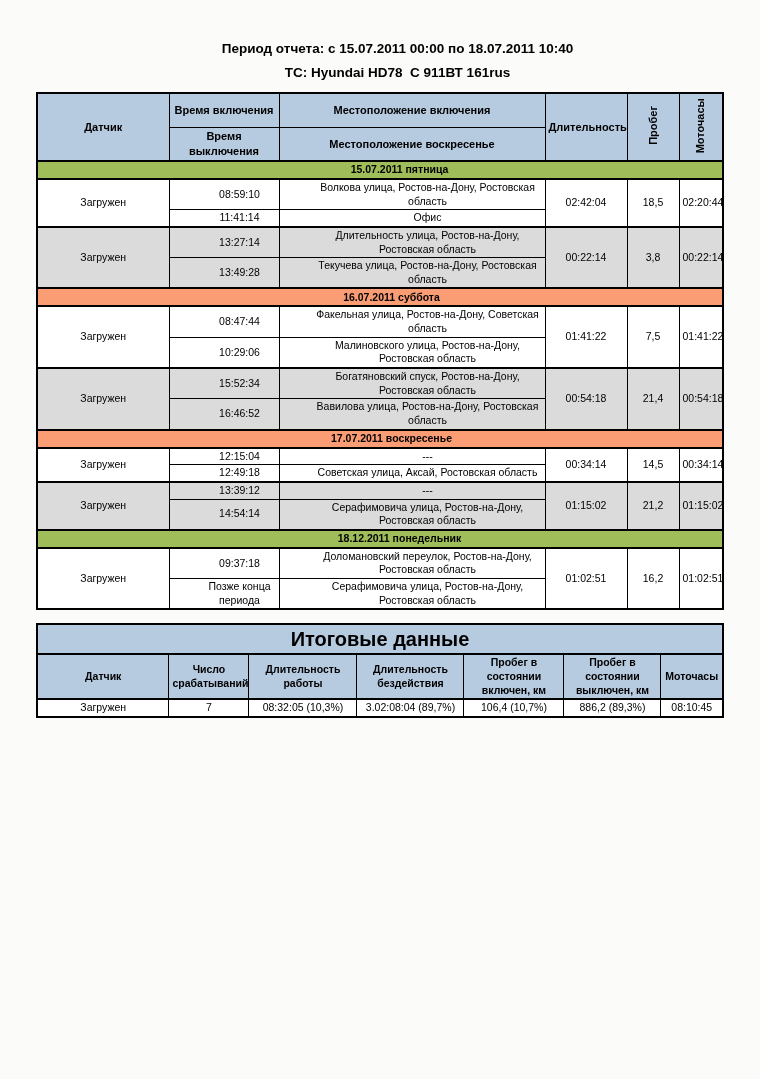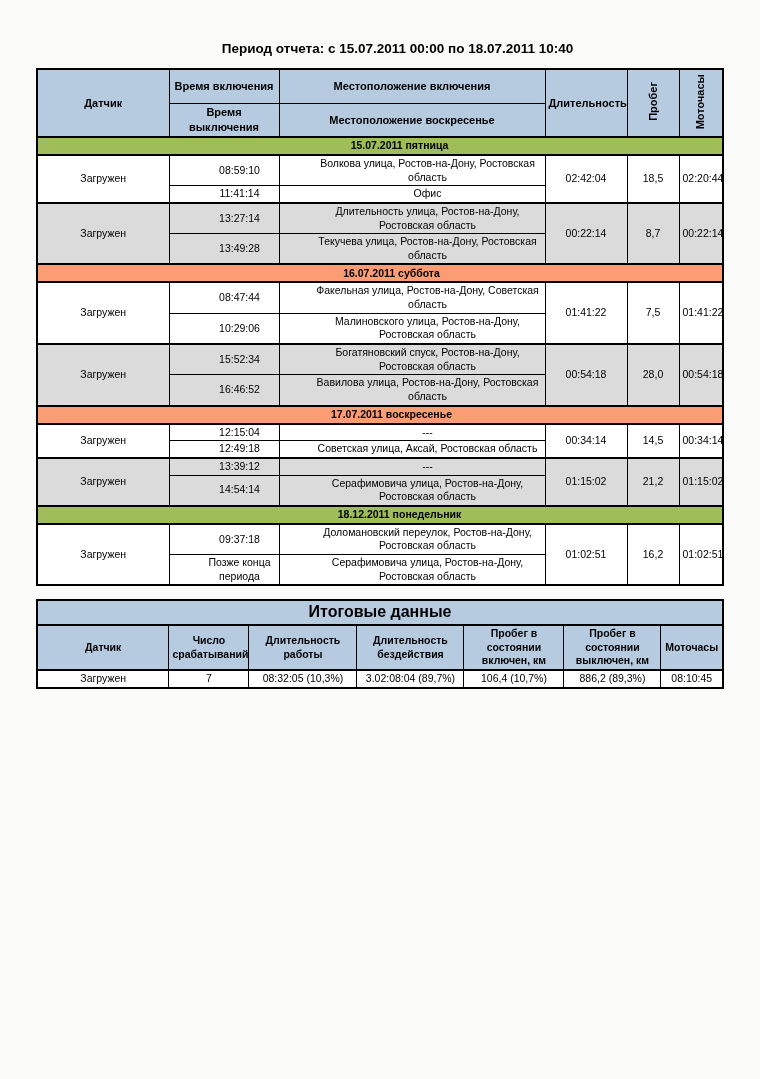--- a/index.html
+++ b/index.html
@@ -33,37 +33,38 @@
   }
   tr.band.green td { background:var(--green-band,#9fbd59);padding-left:42px; }
   tr.band.salmon td { background:var(--salmon-band,#fa9c74);padding-left:26px; }
   tr.row-a td { border-top:2px solid #000; }
   .grp-w td { background:#ffffff; }
   .grp-g td { background:var(--alt-row,#dbdbdb); }
   td.t { height:17px;padding-left:34px; }
   
   .sum-table { margin-top:13px; }
   .sum-title td {
-    background:var(--header-bg,#b7cbe0); font-size:16px; font-weight:bold;
+    background:var(--header-bg,#b7cbe0); font-size:20px; font-weight:bold;
     height:21px; border-bottom:2px solid #000;
   }
   .sum-hdr th { height:33px; border-bottom:2px solid #000; font-size:10.5px; }
   .sum-data td { height:17px; background:#fff; }
   .footer {
     position:absolute; right:40px; top:1084px;
     font-size:11px; color:#000;
   }
 </style>
 </head>
 <body>
 
 <div class="page">
 
   <div class="titleblock">
     <div class="report-sub">Период отчета: с 15.07.2011 00:00 по 18.07.2011 10:40</div>
+    <div class="report-sub">ТС: Hyundai HD78  С 911ВТ 161rus</div>
   </div>
 
   <table class="main-table">
     <colgroup>
       <col style="width:132px">
         <col style="width:110px">
         <col style="width:266px">
       <col style="width:82px">
         <col style="width:52px">
         <col style="width:44px">
@@ -97,21 +98,21 @@
       </tr>
       <tr class="grp-w">
         <td class="t">11:41:14</td>
         <td class="t">Офис</td>
       </tr>
       <tr class="row-a grp-g">
         <td rowspan="2">Загружен</td>
         <td class="t">13:27:14</td>
         <td class="t">Длительность улица, Ростов-на-Дону, Ростовская область</td>
         <td rowspan="2">00:22:14</td>
-        <td rowspan="2">8,7</td>
+        <td rowspan="2">3,8</td>
         <td rowspan="2">00:22:14</td>
       </tr>
       <tr class="grp-g">
         <td class="t">13:49:28</td>
         <td class="t">Текучева улица, Ростов-на-Дону, Ростовская область</td>
       </tr>
 
       <tr class="band salmon">
         <td colspan="6">16.07.2011 суббота</td>
       </tr>
@@ -125,21 +126,21 @@
       </tr>
       <tr class="grp-w">
         <td class="t">10:29:06</td>
         <td class="t">Малиновского улица, Ростов-на-Дону, Ростовская область</td>
       </tr>
       <tr class="row-a grp-g">
         <td rowspan="2">Загружен</td>
         <td class="t">15:52:34</td>
         <td class="t">Богатяновский спуск, Ростов-на-Дону, Ростовская область</td>
         <td rowspan="2">00:54:18</td>
-        <td rowspan="2">28,0</td>
+        <td rowspan="2">21,4</td>
         <td rowspan="2">00:54:18</td>
       </tr>
       <tr class="grp-g">
         <td class="t">16:46:52</td>
         <td class="t">Вавилова улица, Ростов-на-Дону, Ростовская область</td>
       </tr>
 
       <tr class="band salmon">
         <td colspan="6">17.07.2011 воскресенье</td>
       </tr>

